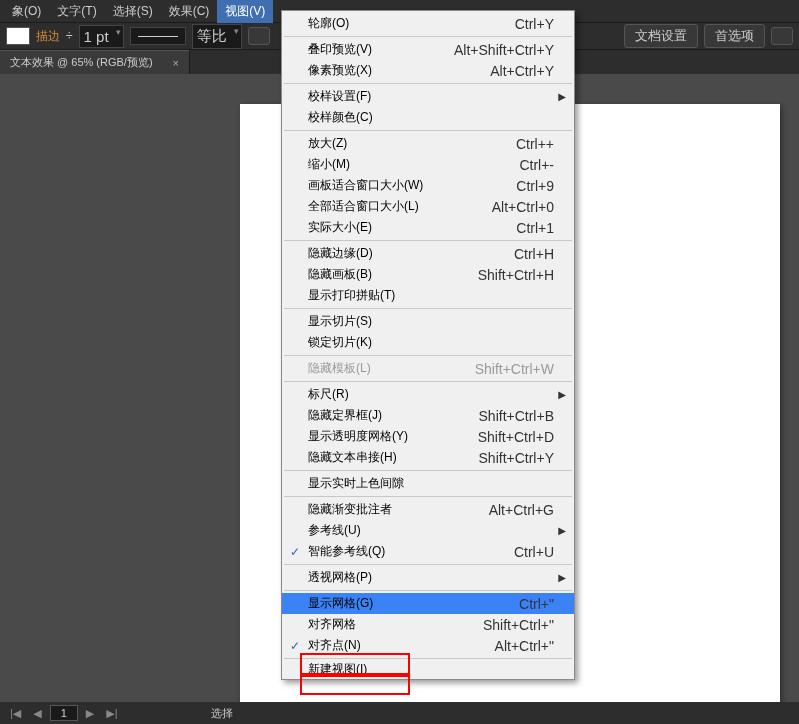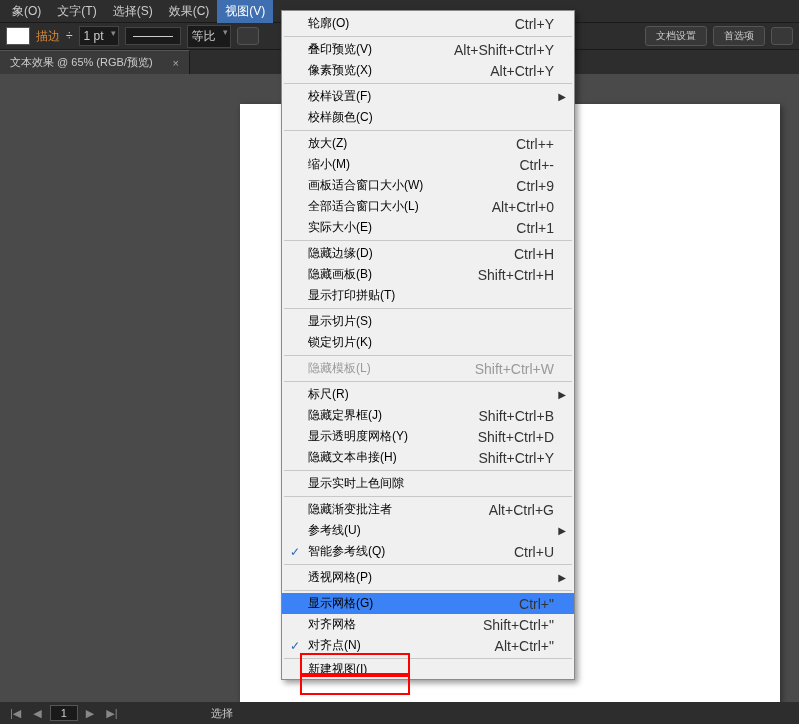--- a/index.html
+++ b/index.html
@@ -5,25 +5,25 @@
     * { margin: 0; padding: 0; box-sizing: border-box; }
     body { font-family: "Microsoft YaHei", SimSun, Arial, sans-serif; font-size: 12px; background: #4a4a4a; width: 799px; height: 724px; overflow: hidden; position: relative; color: #ccc; }
     
     .menubar { height: 22px; background: #2d2d2d; display: flex; align-items: center; padding-left: 4px; }
     .menubar .menu-item { padding: 3px 8px; color: #ccc; cursor: pointer; }
     .menubar .menu-item.active { background: #3f6fb0; color: #fff; }
     
     .toolbar { height: 28px; background: #2d2d2d; border-top: 1px solid #1a1a1a; border-bottom: 1px solid #1a1a1a; display: flex; align-items: center; padding: 0 6px; gap: 6px; }
     .toolbar .swatch { width: 24px; height: 18px; border: 1px solid #555; background: #fff; }
     .toolbar .label-orange { color: #d88a3a; }
-    .toolbar .dropdown { background: #1a1a1a; border: 1px solid #444; color: #ccc; padding: 2px 14px 2px 4px; position: relative; font-size: 12px; }
+    .toolbar .dropdown { background: #1a1a1a; border: 1px solid #444; color: #ccc; padding: 2px 14px 2px 4px; position: relative; font-size: 15px; }
     .toolbar .dropdown::after { content: "▾"; position: absolute; right: 2px; top: 1px; color: #888; font-size: 9px; }
     .toolbar .line-sample { width: 56px; height: 18px; background: #1a1a1a; border: 1px solid #444; display: flex; align-items: center; justify-content: center; }
     .toolbar .line-sample .line { width: 40px; height: 1px; background: #ccc; }
-    .toolbar .btn { background: #383838; border: 1px solid #555; color: #ccc; padding: 2px 10px; font-size: 10px; border-radius: 3px; }
+    .toolbar .btn { background: #383838; border: 1px solid #555; color: #ccc; padding: 2px 10px; font-size: 13px; border-radius: 3px; }
     .toolbar .icon-btn { width: 22px; height: 18px; background: #383838; border: 1px solid #555; border-radius: 3px; }
     .toolbar .spacer { flex: 1; }
     
     .tabbar { height: 24px; background: #2d2d2d; display: flex; align-items: flex-end; padding-left: 0; }
     .tab { background: #3a3a3a; color: #ccc; padding: 4px 10px; font-size: 11px; border-top: 1px solid #555; border-right: 1px solid #1a1a1a; display: flex; align-items: center; gap: 20px; }
     .tab .close-x { color: #aaa; font-size: 11px; }
     
     .canvas-area { position: absolute; top: 74px; left: 0; right: 0; bottom: 22px; background: #4a4a4a; }
     .artboard { position: absolute; left: 240px; top: 30px; width: 540px; height: 600px; background: #fff; box-shadow: 2px 2px 6px rgba(0,0,0,0.4); }
     

